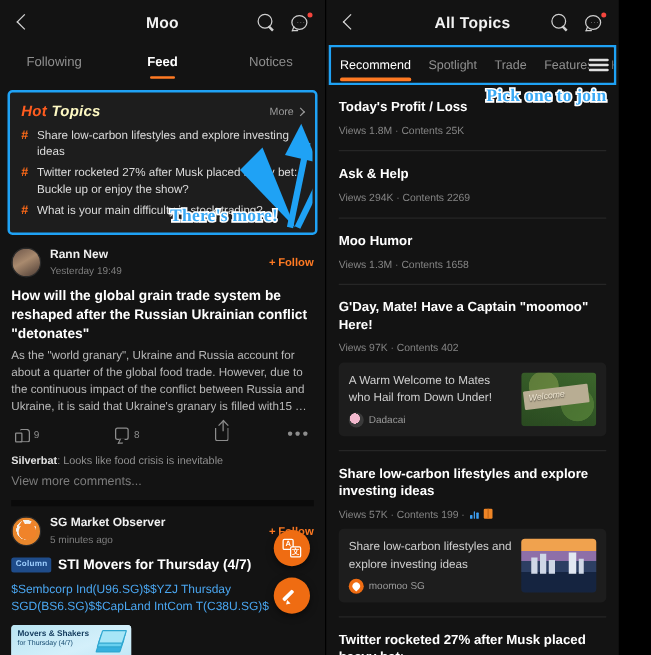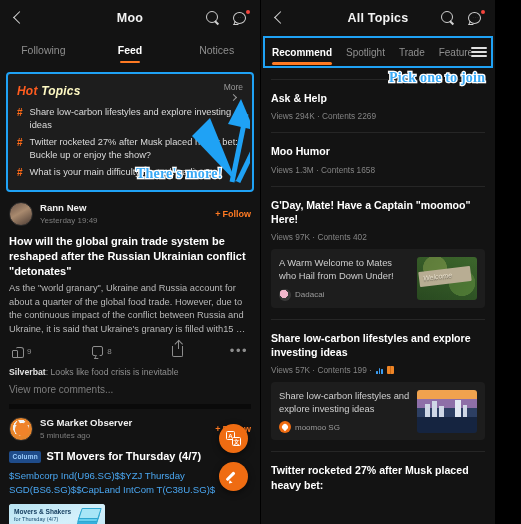--- a/index.html
+++ b/index.html
@@ -60,21 +60,21 @@
   
   .hot-wrap{ padding:8px 6px 0 6px; position:relative; }
   .hot-card{
     background:#1d1d1d; border-radius:4px; padding:8px 9px 10px 9px;
     border:2.5px solid #1fa2f5;
   }
   .hot-head{ display:flex; align-items:center; margin-bottom:6px; }
   .hot-title{ font-size:12px; font-weight:bold; font-style:italic; letter-spacing:.2px;}
   .hot-title .hot{ color:#ff5c1f; }
   .hot-title .topics{ color:#fef9c3; }
-  .hot-more{ margin-left:auto; font-size:8.5px; color:#9a9a9a; display:flex; align-items:center; gap:3px; cursor:pointer;flex-direction:column;}
+  .hot-more{ margin-left:auto; font-size:8.5px; color:#9a9a9a; display:flex; align-items:center; gap:3px; cursor:pointer;}
   .hot-more .chev{ width:5px;height:5px;border-right:1.2px solid #9a9a9a;border-top:1.2px solid #9a9a9a;transform:rotate(45deg);}
   .hot-item{ display:flex; gap:7px; margin-bottom:5px; cursor:pointer;}
   .hot-item:last-child{margin-bottom:0;}
   .hash{ color:#ff6a18; font-size:10px; font-weight:bold; line-height:1.35; flex:0 0 auto;}
   .hot-txt{ color:#dcdcdc; font-size:9.3px; line-height:1.35; }
 
   
   .post{ padding:10px 9px 0 9px; position:relative; }
   .post-hd{ display:flex; align-items:center; gap:7px; }
   .avatar{ width:24px;height:24px;border-radius:50%;flex:0 0 auto; position:relative; overflow:hidden;
@@ -136,21 +136,21 @@
   .tr-glyph .bx2{ position:absolute;right:0;bottom:0;width:9px;height:9px;border:1.4px solid #fff;border-radius:1.5px;background:#ef6c12;
      font-size:6px;color:#fff;text-align:center;line-height:8px;font-weight:bold;}
   .pen{ width:16px;height:16px;position:relative;}
   .pen::before{content:"";position:absolute;left:3px;top:2px;width:3.4px;height:11px;background:#fff;transform:rotate(45deg);border-radius:1px;}
   .pen::after{content:"";position:absolute;left:2.6px;top:12.2px;width:0;height:0;border-left:2.2px solid transparent;border-right:2.2px solid transparent;border-top:3.2px solid #fff;transform:rotate(45deg);}
 
   
   .rtabs-wrap{ position:relative; border:2.5px solid #1fa2f5; margin:0 2px; }
   .rtabs{ display:flex; align-items:center; height:28px; background:#131313; padding-left:7px; position:relative; overflow:hidden;}
   .rtab{ font-size:10px; color:#909090; margin-right:14px; white-space:nowrap; position:relative; cursor:pointer;}
-  .rtab.active{ color:#ffffff; font-weight:bold;}
+  .rtab.active{ color:#ffffff; font-weight:normal;}
   .rtab.active::after{ content:""; position:absolute; left:0; right:0; bottom:-7px; height:2.2px; background:#ff7a23; border-radius:2px;}
   .rtab.cut{ color:#6d6d6d; margin-right:0; }
   .burger{ position:absolute; right:4px; top:50%; transform:translateY(-50%); width:16px;height:12px; cursor:pointer;
     background:#131313; display:flex; flex-direction:column; justify-content:space-between; padding:1px 0;}
   .burger i{ display:block; height:1.8px; background:#e0e0e0; border-radius:1px;}
 
   .topic{ padding:11px 10px 0 10px; }
   .topic-name{ font-size:10.6px; font-weight:bold; color:#ffffff; line-height:1.35;}
   .topic-meta{ font-size:8.3px; color:#848484; margin-top:6px; display:flex; align-items:center; gap:4px;}
   .meta-chart{ display:inline-flex; align-items:flex-end; gap:1px; height:7px;}
@@ -359,20 +359,24 @@
         <div class="rtab">Features</div>
         <div class="rtab cut">K</div>
         <div class="burger">
             <i></i>
             <i></i>
             <i></i>
           </div>
       </div>
     </div>
 
+    <div class="topic">
+      <div class="topic-name">Today's Profit / Loss</div>
+      <div class="topic-meta">Views 1.8M · Contents 25K</div>
+    </div>
     <div class="r-div"></div>
 
     <div class="topic">
       <div class="topic-name">Ask &amp; Help</div>
       <div class="topic-meta">Views 294K · Contents 2269</div>
     </div>
     <div class="r-div"></div>
 
     <div class="topic">
       <div class="topic-name">Moo Humor</div>

